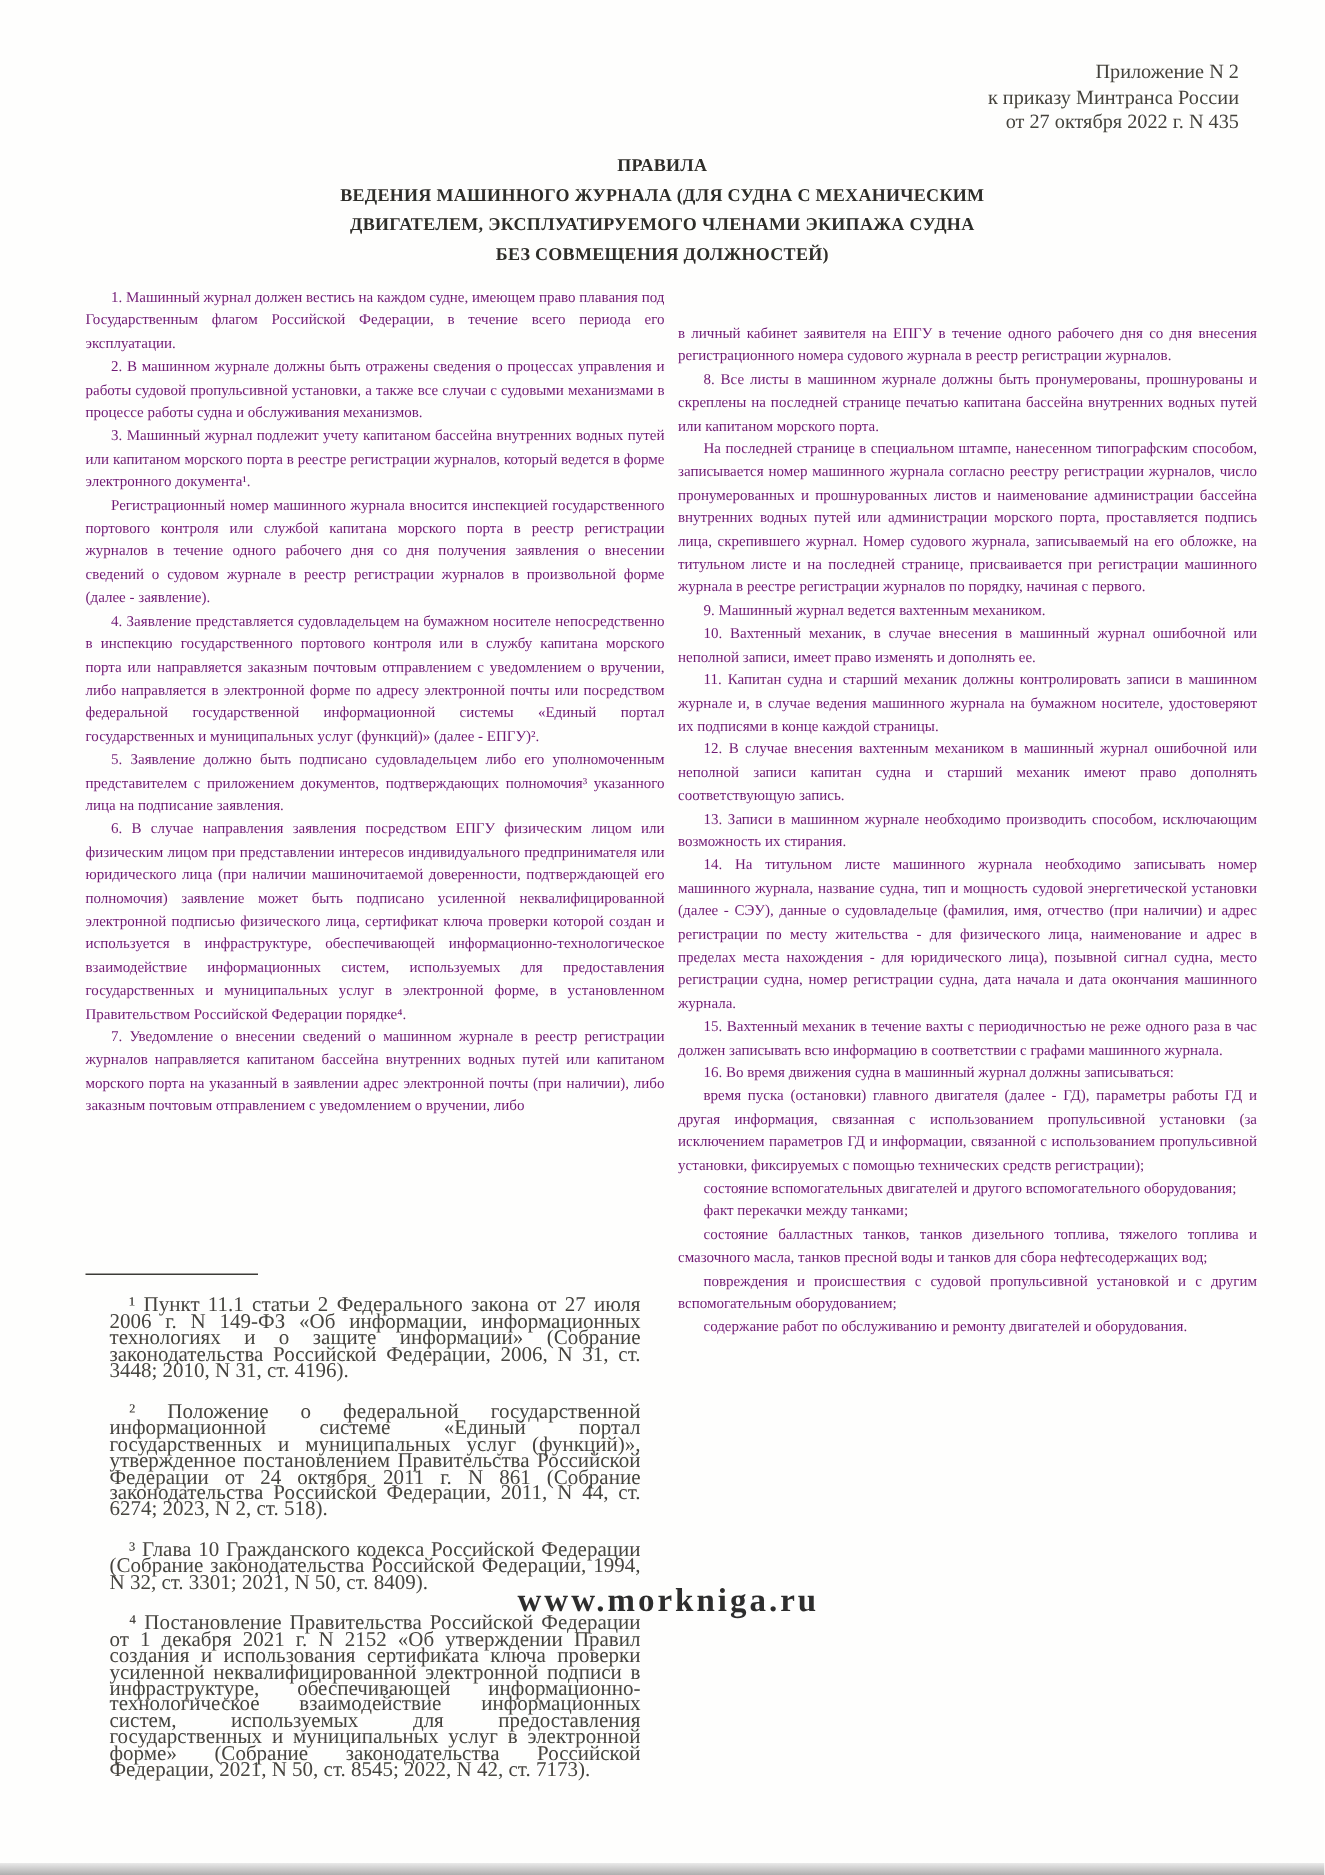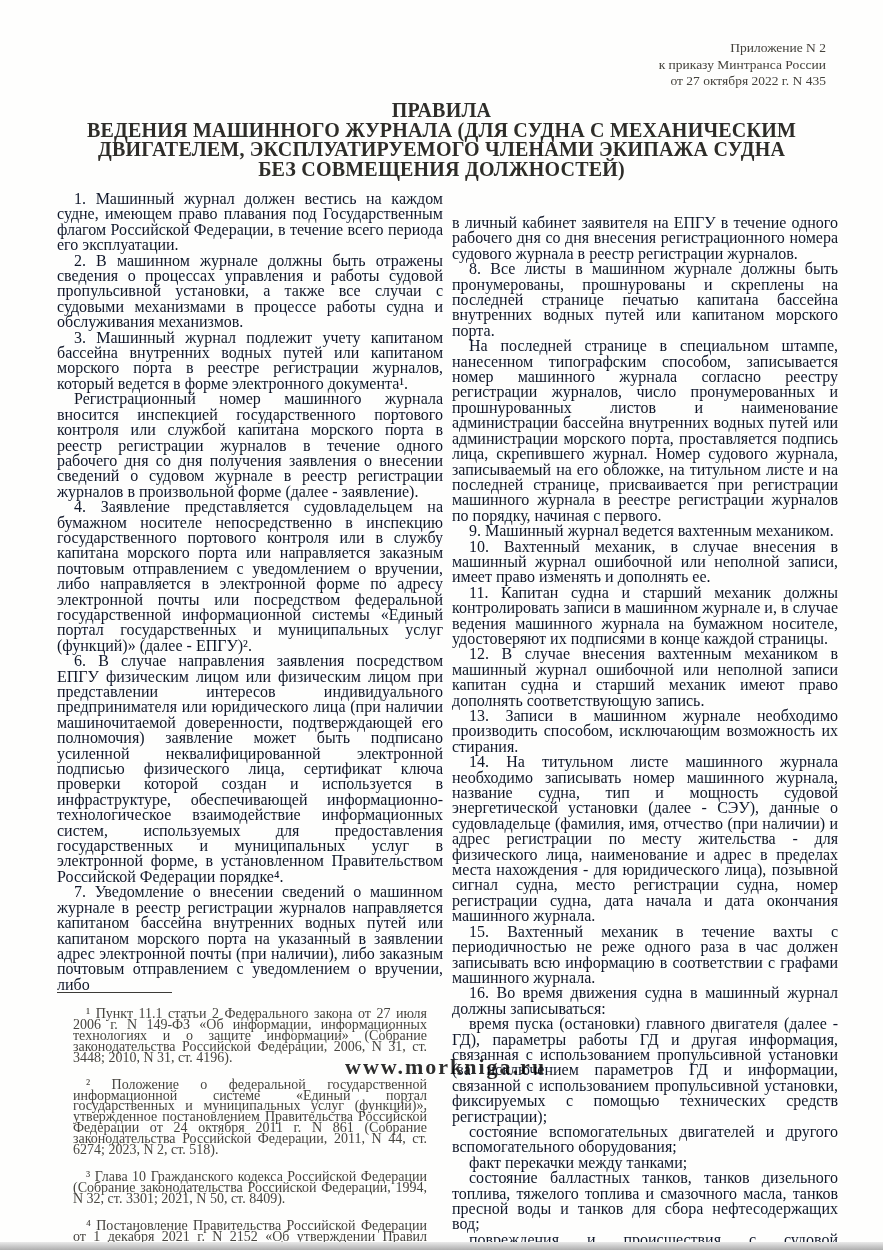--- a/index.html
+++ b/index.html
@@ -21,41 +21,41 @@
     text-align:right;
     font-size:13.5px;line-height:16.5px;
     color:#44423c;
     font-weight:400;
   }
   .doc-title{
     position:absolute;
     top:101px;left:0;width:883px;
     text-align:center;
     font-weight:bold;
-    font-size:20px;line-height:19.5px;
+    font-size:12px;line-height:19.5px;
     color:#2e2d29;
     letter-spacing:.2px;
   }
   .columns{
     position:absolute;
     top:191px;left:57px;width:781px;
     display:flex;gap:9px;
   }
   .column{width:386px;}
   .col-left{
     display:flex;flex-direction:column;
     height:1012px;
   }
   p.para{
     margin:0;
-    font-size:16px;line-height:15.4px;
+    font-size:10px;line-height:15.4px;
     text-align:justify;
     text-indent:17px;
     hyphens:auto;-webkit-hyphens:auto;
-    color:#0f172a;
+    color:#701a75;
   }
   p.para.no-indent{text-indent:0;margin-top:24px;}
   .footnotes{margin-top:auto;}
   .fn-rule{
     width:115px;height:0;
     border-top:1.6px solid #3c3b37;
     margin:0 0 4px 0;
   }
   .footnotes p{
     margin:16px;
@@ -103,20 +103,21 @@
 
   <div class="columns">
 
     <div class="column col-left">
       <div>
         <p class="para">1. Машинный журнал должен вестись на каждом судне, имеющем право плавания под Государственным флагом Российской Федерации, в течение всего периода его эксплуатации.</p>
         <p class="para">2. В машинном журнале должны быть отражены сведения о процессах управления и работы судовой пропульсивной установки, а также все случаи с судовыми механизмами в процессе работы судна и обслуживания механизмов.</p>
         <p class="para">3. Машинный журнал подлежит учету капитаном бассейна внутренних водных путей или капитаном морского порта в реестре регистрации журналов, который ведется в форме электронного документа¹.</p>
         <p class="para">Регистрационный номер машинного журнала вносится инспекцией государственного портового контроля или службой капитана морского порта в реестр регистрации журналов в течение одного рабочего дня со дня получения заявления о внесении сведений о судовом журнале в реестр регистрации журналов в произвольной форме (далее - заявление).</p>
         <p class="para">4. Заявление представляется судовладельцем на бумажном носителе непосредственно в инспекцию государственного портового контроля или в службу капитана морского порта или направляется заказным почтовым отправлением с уведомлением о вручении, либо направляется в электронной форме по адресу электронной почты или посредством федеральной государственной информационной системы «Единый портал государственных и муниципальных услуг (функций)» (далее - ЕПГУ)².</p>
+        <p class="para">5. Заявление должно быть подписано судовладельцем либо его уполномоченным представителем с приложением документов, подтверждающих полномочия³ указанного лица на подписание заявления.</p>
         <p class="para">6. В случае направления заявления посредством ЕПГУ физическим лицом или физическим лицом при представлении интересов индивидуального предпринимателя или юридического лица (при наличии машиночитаемой доверенности, подтверждающей его полномочия) заявление может быть подписано усиленной неквалифицированной электронной подписью физического лица, сертификат ключа проверки которой создан и используется в инфраструктуре, обеспечивающей информационно-технологическое взаимодействие информационных систем, используемых для предоставления государственных и муниципальных услуг в электронной форме, в установленном Правительством Российской Федерации порядке⁴.</p>
         <p class="para">7. Уведомление о внесении сведений о машинном журнале в реестр регистрации журналов направляется капитаном бассейна внутренних водных путей или капитаном морского порта на указанный в заявлении адрес электронной почты (при наличии), либо заказным почтовым отправлением с уведомлением о вручении, либо</p>
       </div>
       <div class="footnotes">
         <div class="fn-rule"></div>
         <p>¹ Пункт 11.1 статьи 2 Федерального закона от 27 июля 2006 г. N 149-ФЗ «Об информации, информационных технологиях и о защите информации» (Собрание законодательства Российской Федерации, 2006, N 31, ст. 3448; 2010, N 31, ст. 4196).</p>
         <p>² Положение о федеральной государственной информационной системе «Единый портал государственных и муниципальных услуг (функций)», утвержденное постановлением Правительства Российской Федерации от 24 октября 2011 г. N 861 (Собрание законодательства Российской Федерации, 2011, N 44, ст. 6274; 2023, N 2, ст. 518).</p>
         <p>³ Глава 10 Гражданского кодекса Российской Федерации (Собрание законодательства Российской Федерации, 1994, N 32, ст. 3301; 2021, N 50, ст. 8409).</p>
         <p>⁴ Постановление Правительства Российской Федерации от 1 декабря 2021 г. N 2152 «Об утверждении Правил создания и использования сертификата ключа проверки усиленной неквалифицированной электронной подписи в инфраструктуре, обеспечивающей информационно-технологическое взаимодействие информационных систем, используемых для предоставления государственных и муниципальных услуг в электронной форме» (Собрание законодательства Российской Федерации, 2021, N 50, ст. 8545; 2022, N 42, ст. 7173).</p>
       </div>

